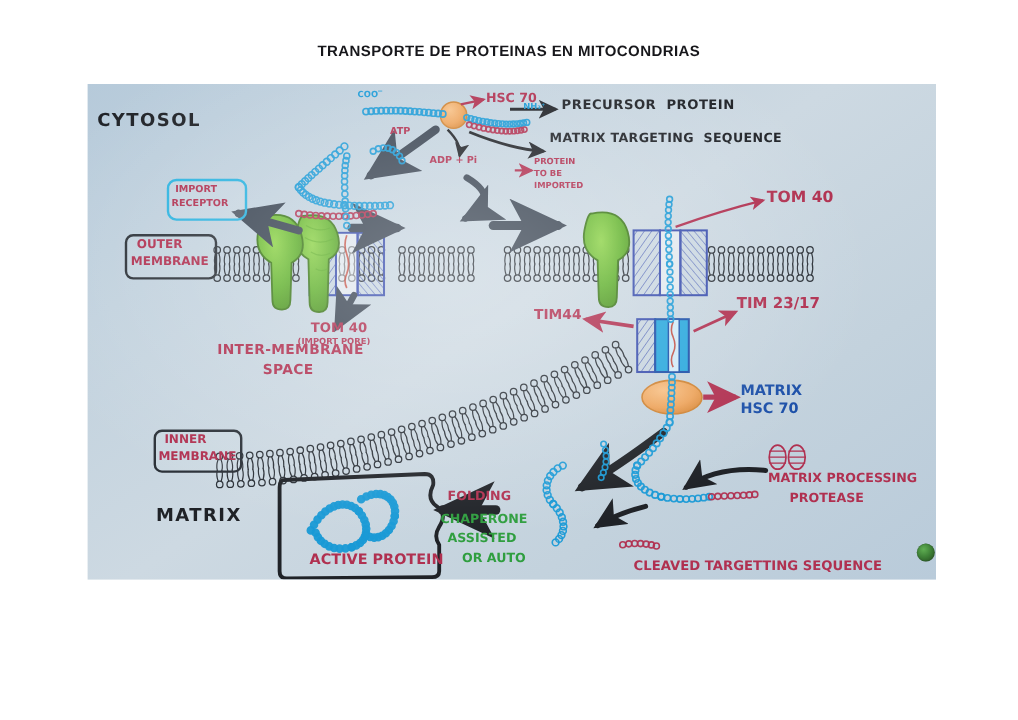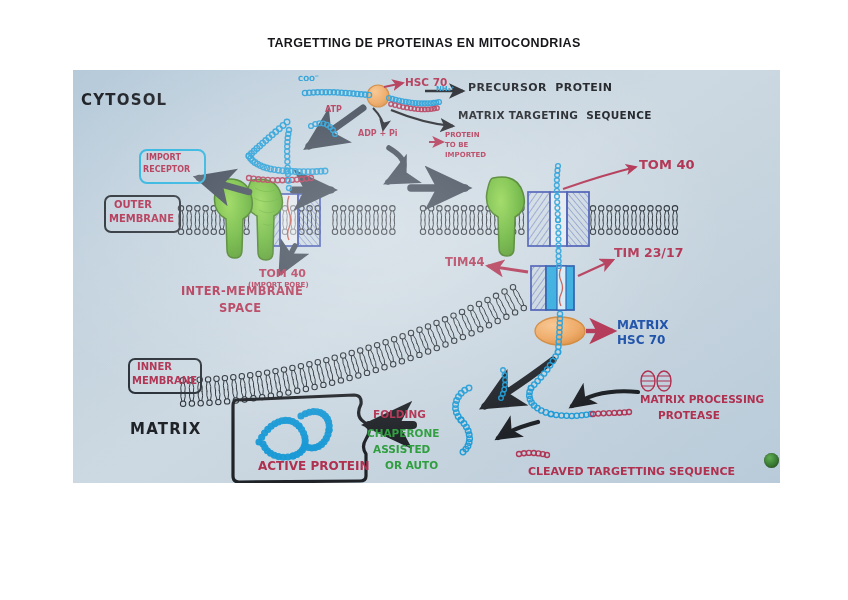--- a/index.html
+++ b/index.html
@@ -43,21 +43,21 @@
     background:radial-gradient(circle at 38% 32%,#5fae52 0%,#3d7f36 48%,#24471f 100%);
     box-shadow:0 0 1px rgba(0,0,0,.5) inset;
   }
   svg{display:block;}
 </style>
 </head>
 <body>
 
 <div id="page">
 
-  <div id="doc-title">TARGETTING DE PROTEINAS EN MITOCONDRIAS</div>
+  <div id="doc-title">TRANSPORTE DE PROTEINAS EN MITOCONDRIAS</div>
 
   <div id="board">
 
     <svg class="lyr" viewBox="0 0 707 413">
       <defs>
         <marker id="ah-dark" markerWidth="7" markerHeight="7" refX="5.4" refY="3" orient="auto">
           <path d="M0,0 L6.4,3 L0,6 L1.6,3 Z" fill="#3b4654"></path>
         </marker>
         <marker id="ah-red" markerWidth="7" markerHeight="7" refX="5.4" refY="3" orient="auto">
           <path d="M0,0 L6.4,3 L0,6 L1.6,3 Z" fill="#b03050"></path>

